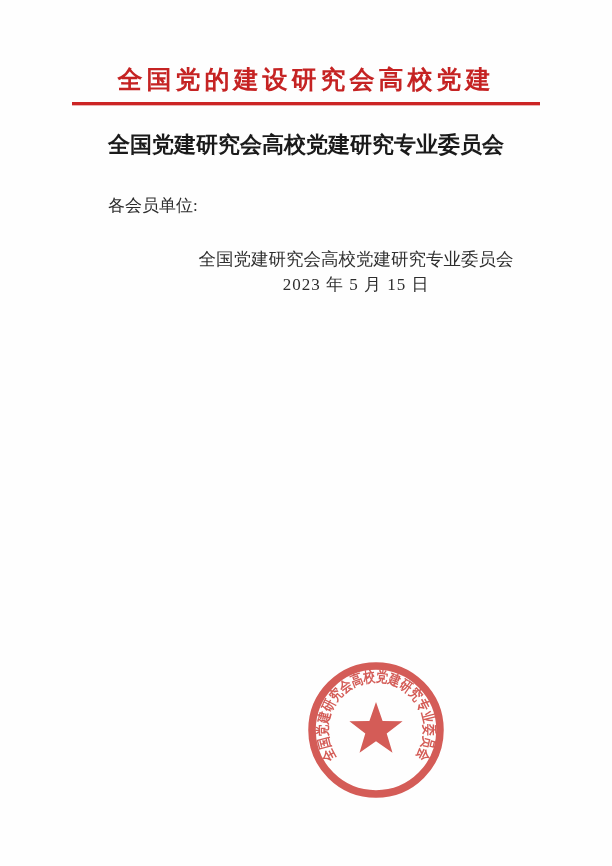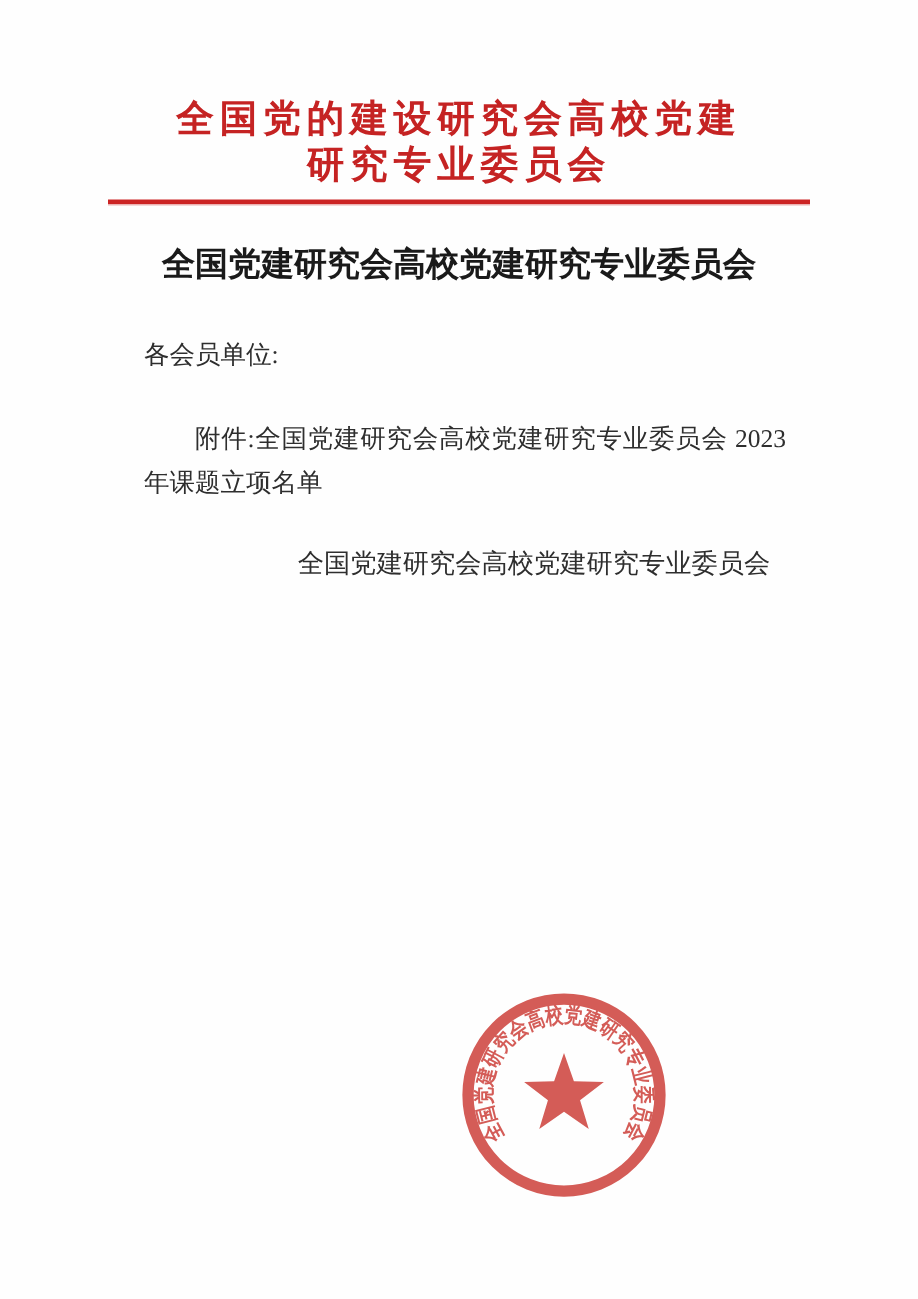--- a/index.html
+++ b/index.html
@@ -42,21 +42,21 @@
   }
 
   
   .body-text {
     margin: 30px 84px 0 92px;
     font-size: 17px;
     line-height: 29.5px;
     text-align: justify;
     color: var(--ink, #2e2e2e);
   }
-  .body-text p { margin: 4px; }
+  .body-text p { margin: 16px; }
   .para { text-indent: 2em; }
   .salutation { text-indent: 0; }
   .attachment { margin-top: 26px !important; }
 
   
   .closing {
     width: 320px;
     margin: 25px 96px 0 auto;
     text-align: center;
     font-size: 17.5px;
@@ -81,36 +81,35 @@
   .seal-text  { fill: var(--seal-red, #cf453f); font-weight: bold; font-size: 14.5px;
                 font-family: "Liberation Serif", "DejaVu Serif", serif; }
 </style>
 </head>
 <body>
 
 <div class="page">
 
   <div class="letterhead">
     <div>全国党的建设研究会高校党建</div>
-    <div>研究专业委员会</div>
   </div>
 
   <div class="rule"></div>
 
   <div class="doc-title">
     <div>全国党建研究会高校党建研究专业委员会</div>
   </div>
 
   <div class="body-text">
     <p class="salutation">各会员单位:</p>
-    <p class="para attachment">附件:全国党建研究会高校党建研究专业委员会 2023 年课题立项名单</p>
   </div>
 
   <div class="closing">
     <div class="sig">全国党建研究会高校党建研究专业委员会</div>
+    <div class="date">2023 年 5 月 15 日</div>
   </div>
 
   <div class="seal">
     <svg width="138" height="138" viewBox="0 0 138 138">
       <circle class="seal-ring" cx="69" cy="69" r="64"></circle>
       <polygon class="seal-star" points="69,41 75.6,59.9 95.6,60.3 79.7,72.5 85.5,91.7 69,80.2 52.5,91.7 58.3,72.5 42.4,60.3 62.4,59.9"></polygon>
       <path id="sealArc" d="M 29.3 96.8 A 48.5 48.5 0 1 1 108.7 96.8" fill="none"></path>
       <text class="seal-text">
         <textPath href="#sealArc" startOffset="0" textLength="211" lengthAdjust="spacingAndGlyphs">全国党建研究会高校党建研究专业委员会</textPath>
       </text>

